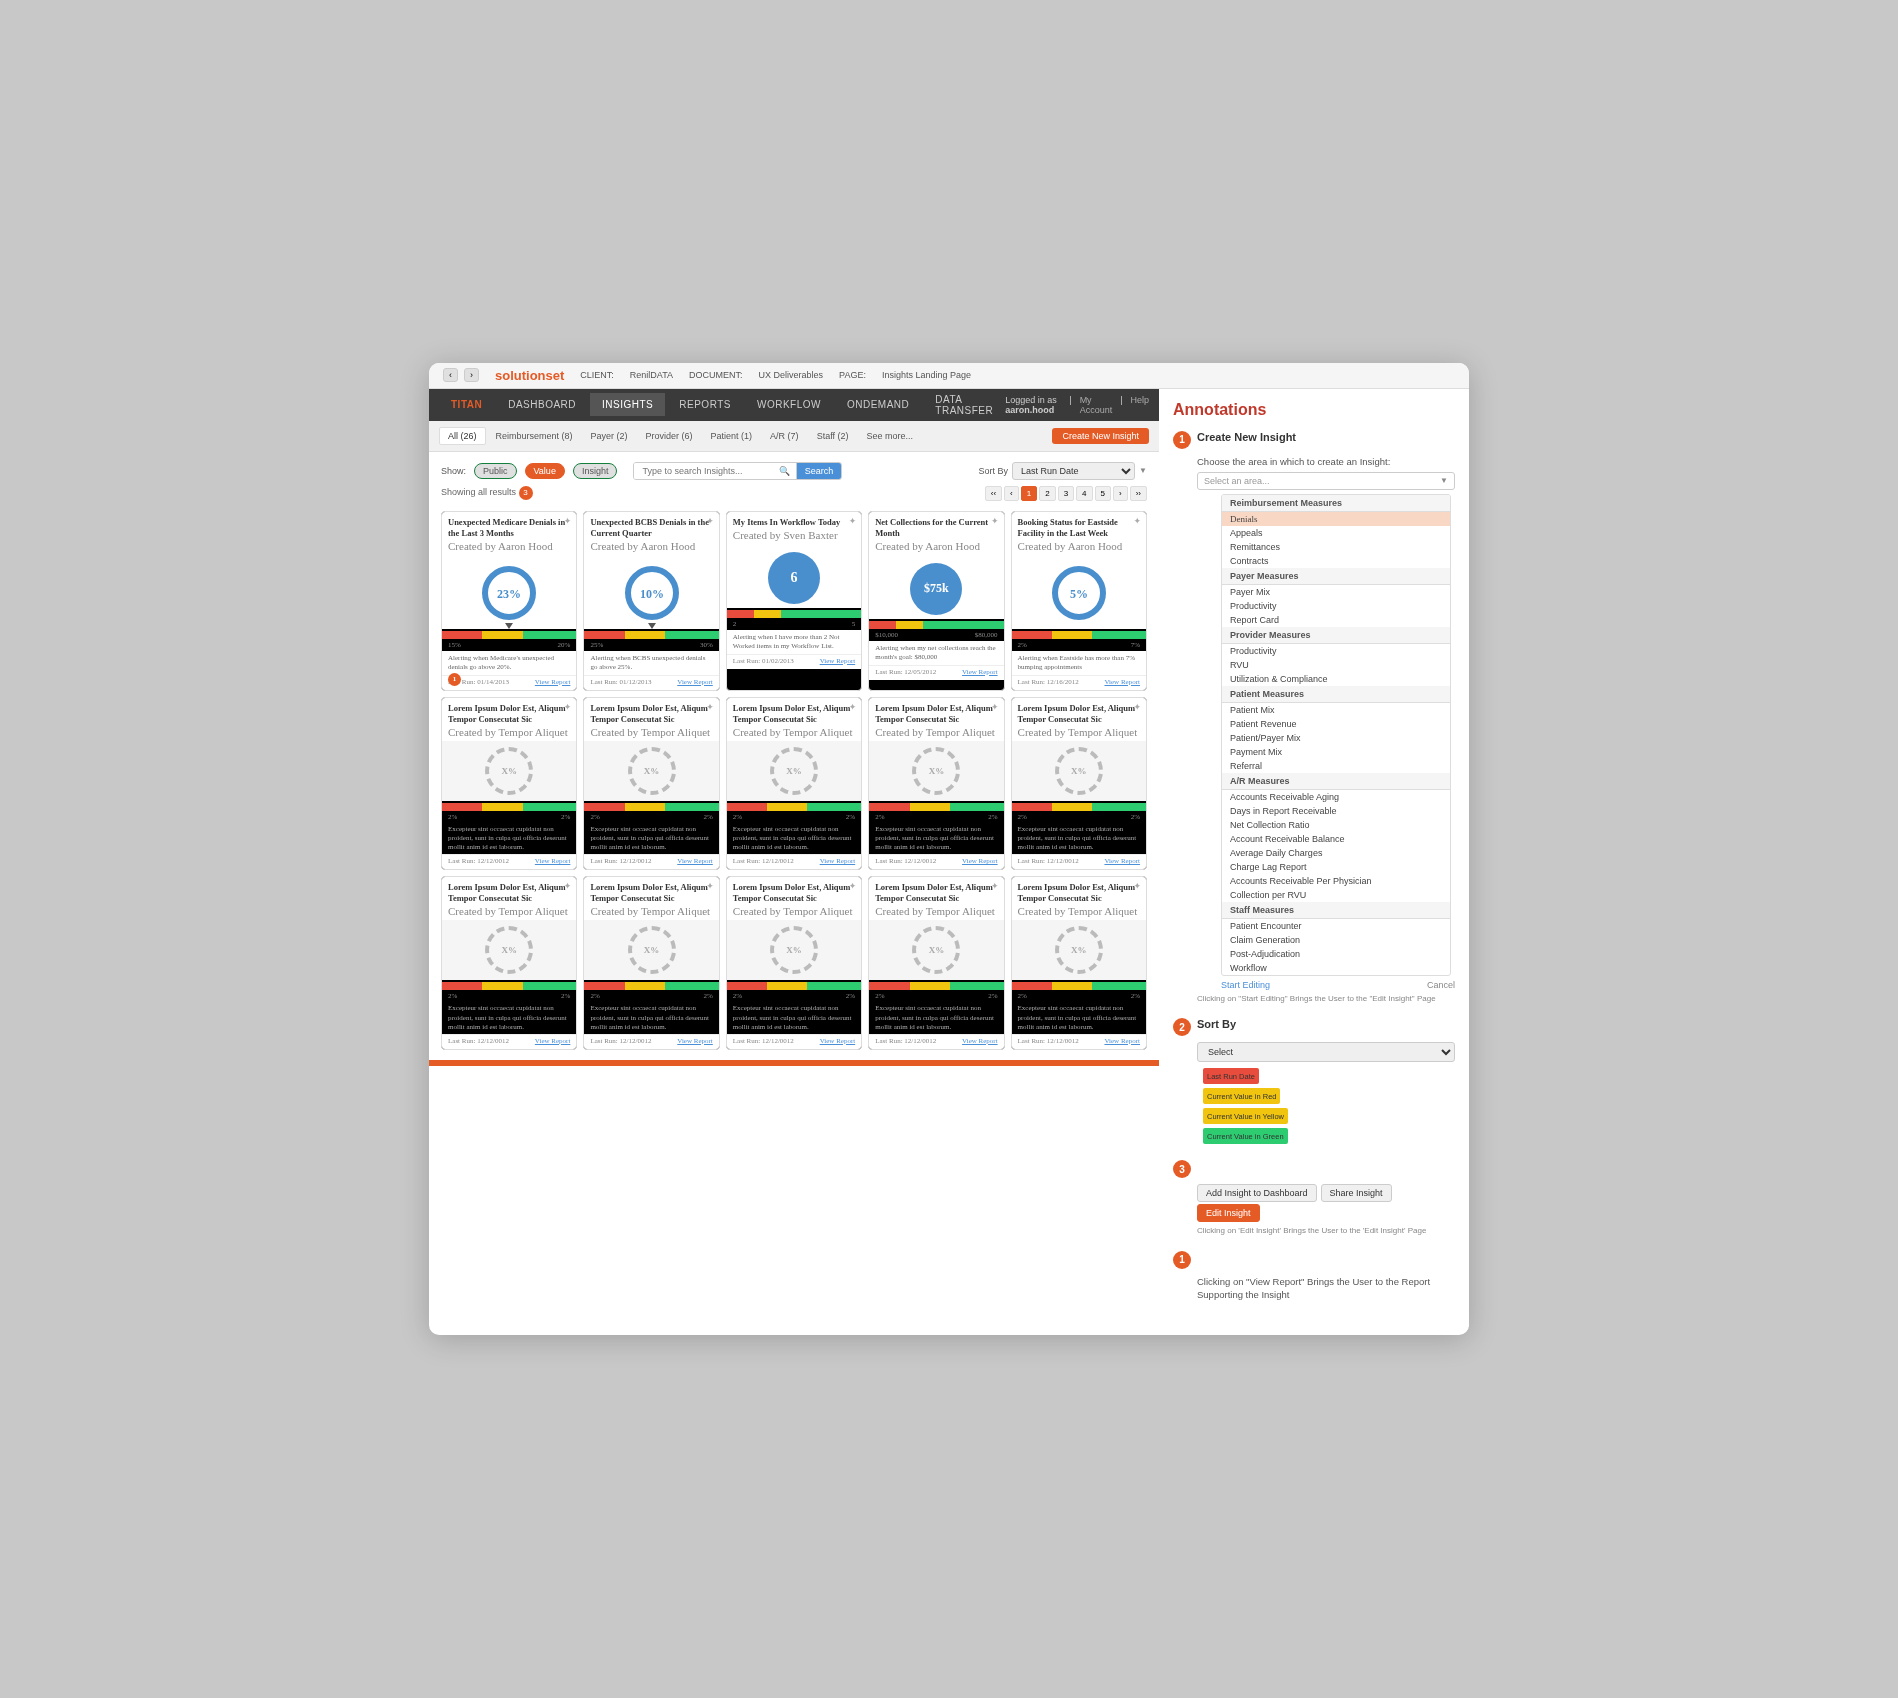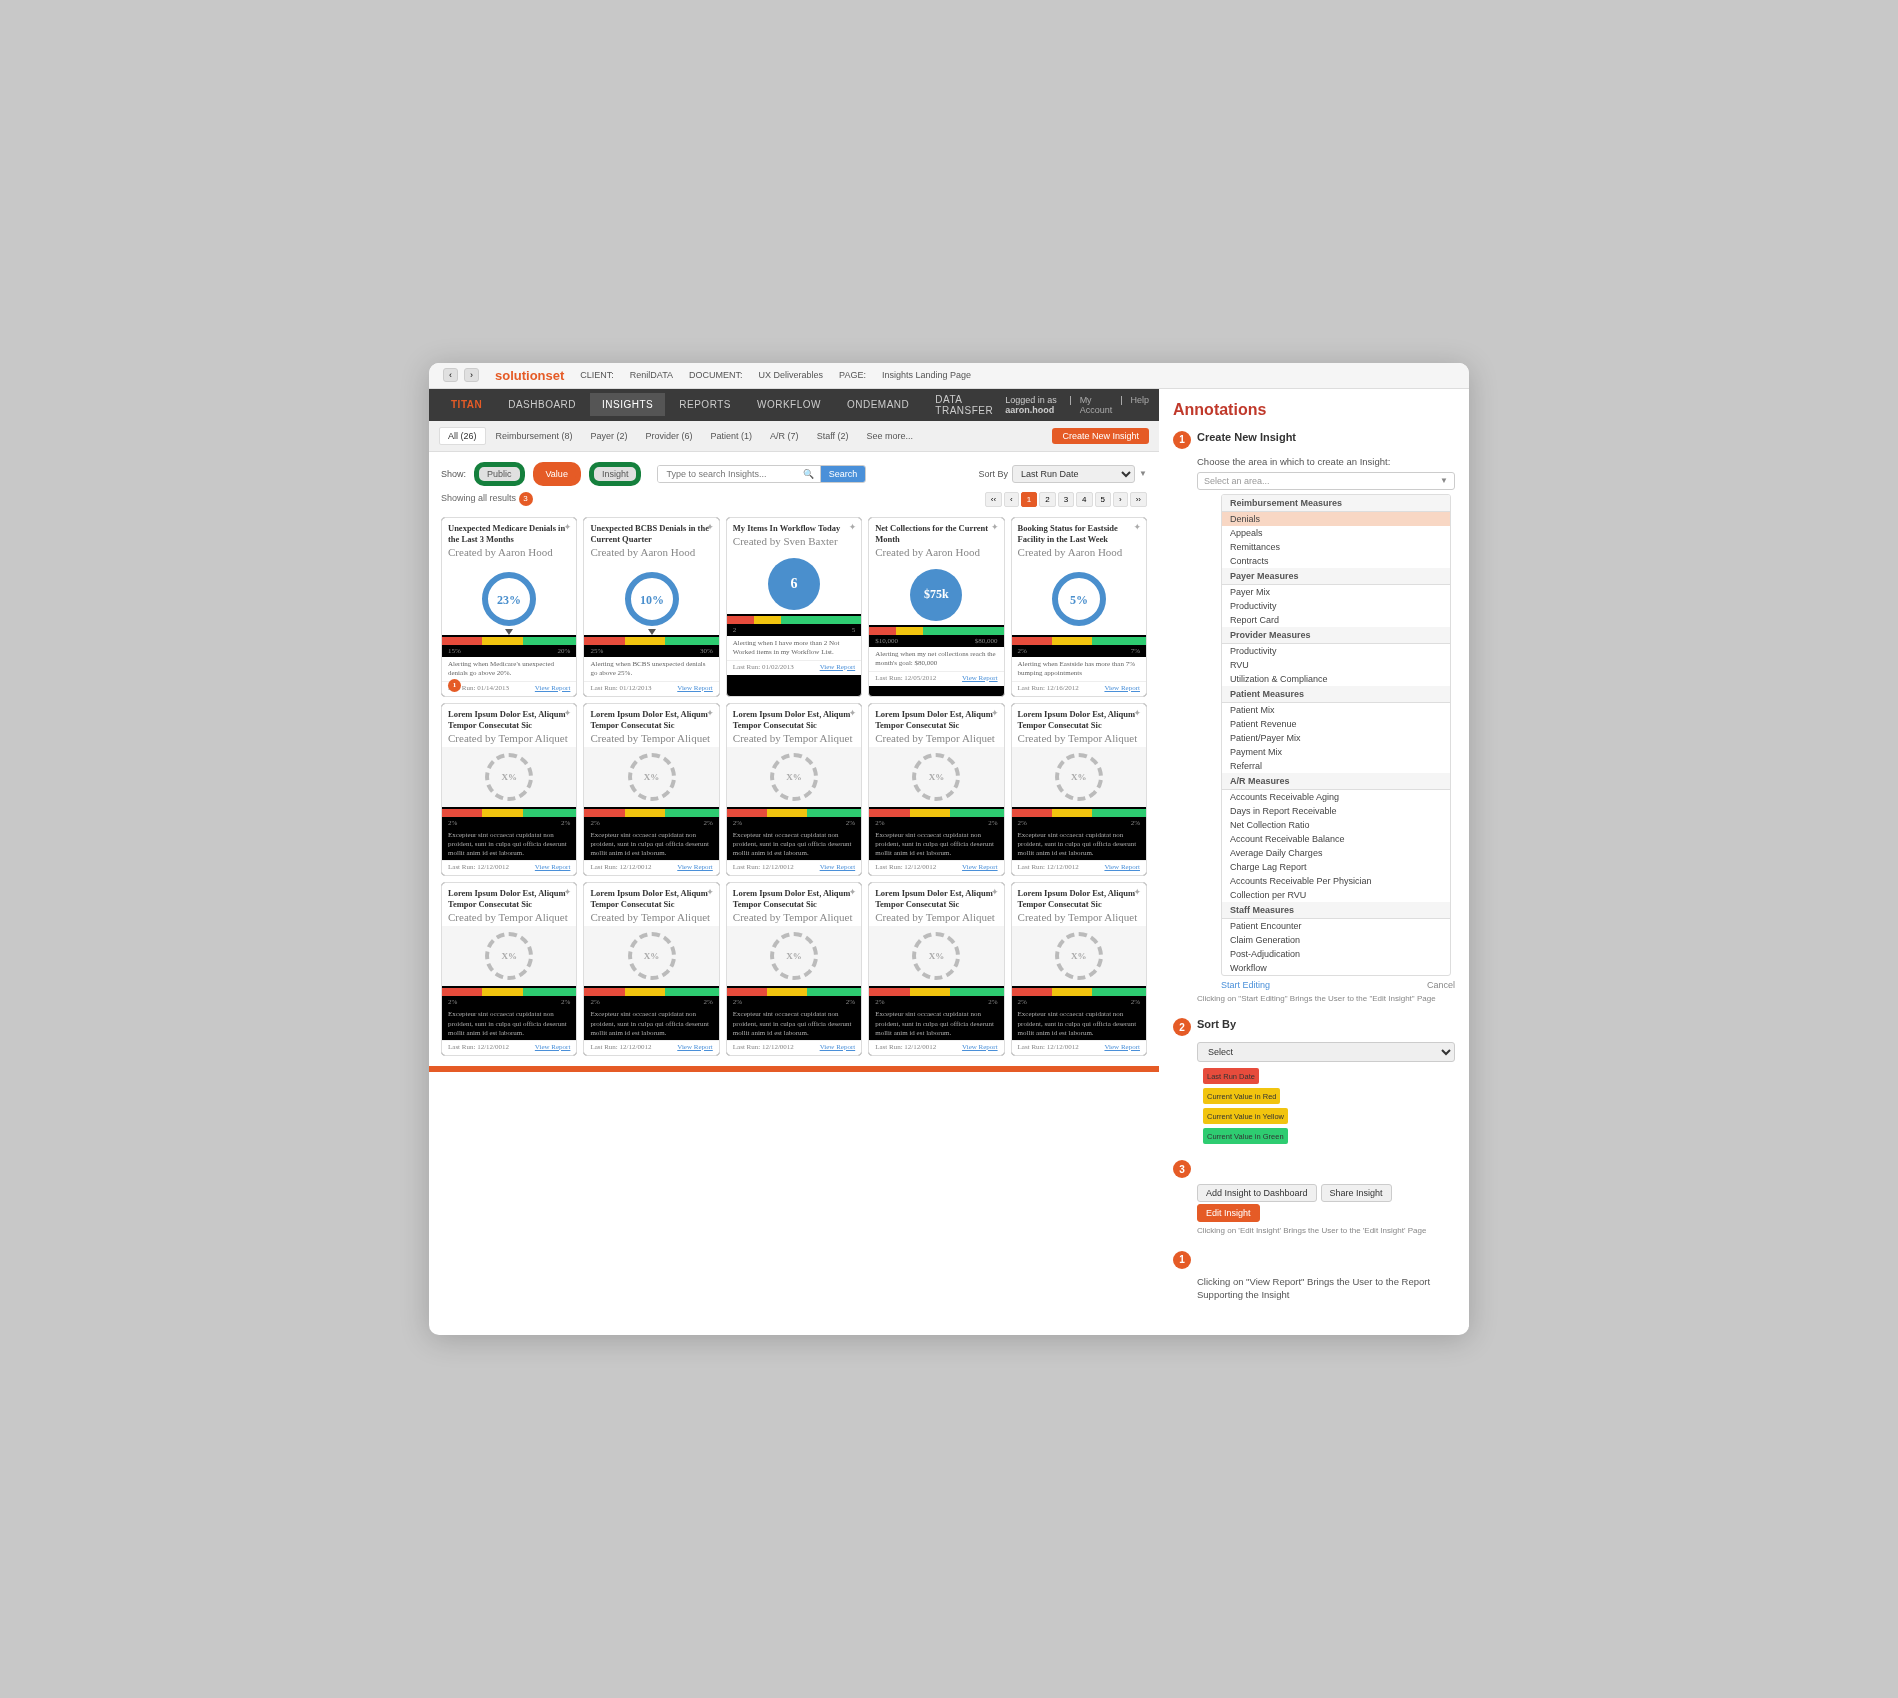--- a/index.html
+++ b/index.html
@@ -116,21 +116,21 @@
     }
     .insights-controls {
       display: flex;
       align-items: center;
       gap: 8px;
       margin-bottom: 6px;
     }
     .show-label { font-size: 9px; color: #555; }
     .toggle-btn {
       background: #e0e0e0;
-      border: 5px solid #15803d;
+      border: 1px solid #15803d;
       border-radius: 10px;
       padding: 2px 8px;
       font-size: 9px;
       cursor: pointer;
       color: #555;
     }
     .toggle-btn.active { background: #e55b26; color: #fff; border-color: #e55b26; }
     .search-box {
       display: flex;
       align-items: center;
@@ -416,21 +416,21 @@
       font-weight: bold;
       color: #555;
       border-bottom: 1px solid #ddd;
     }
     .list-item-row {
       padding: 2px 8px;
       font-size: 9px;
       color: #444;
       cursor: pointer;
     }
-    .list-item-row.highlighted { background: #f8d7c4; }
+    .list-item-row.highlighted { background: #f8d7c4; font-family: Liberation Serif, serif; }
     .sort-panel-select {
       border: 1px solid #ccc;
       border-radius: 3px;
       padding: 3px 6px;
       font-size: 9px;
       width: 100%;
       color: #333;
       margin-bottom: 4px;
     }
     .sort-value-row {

